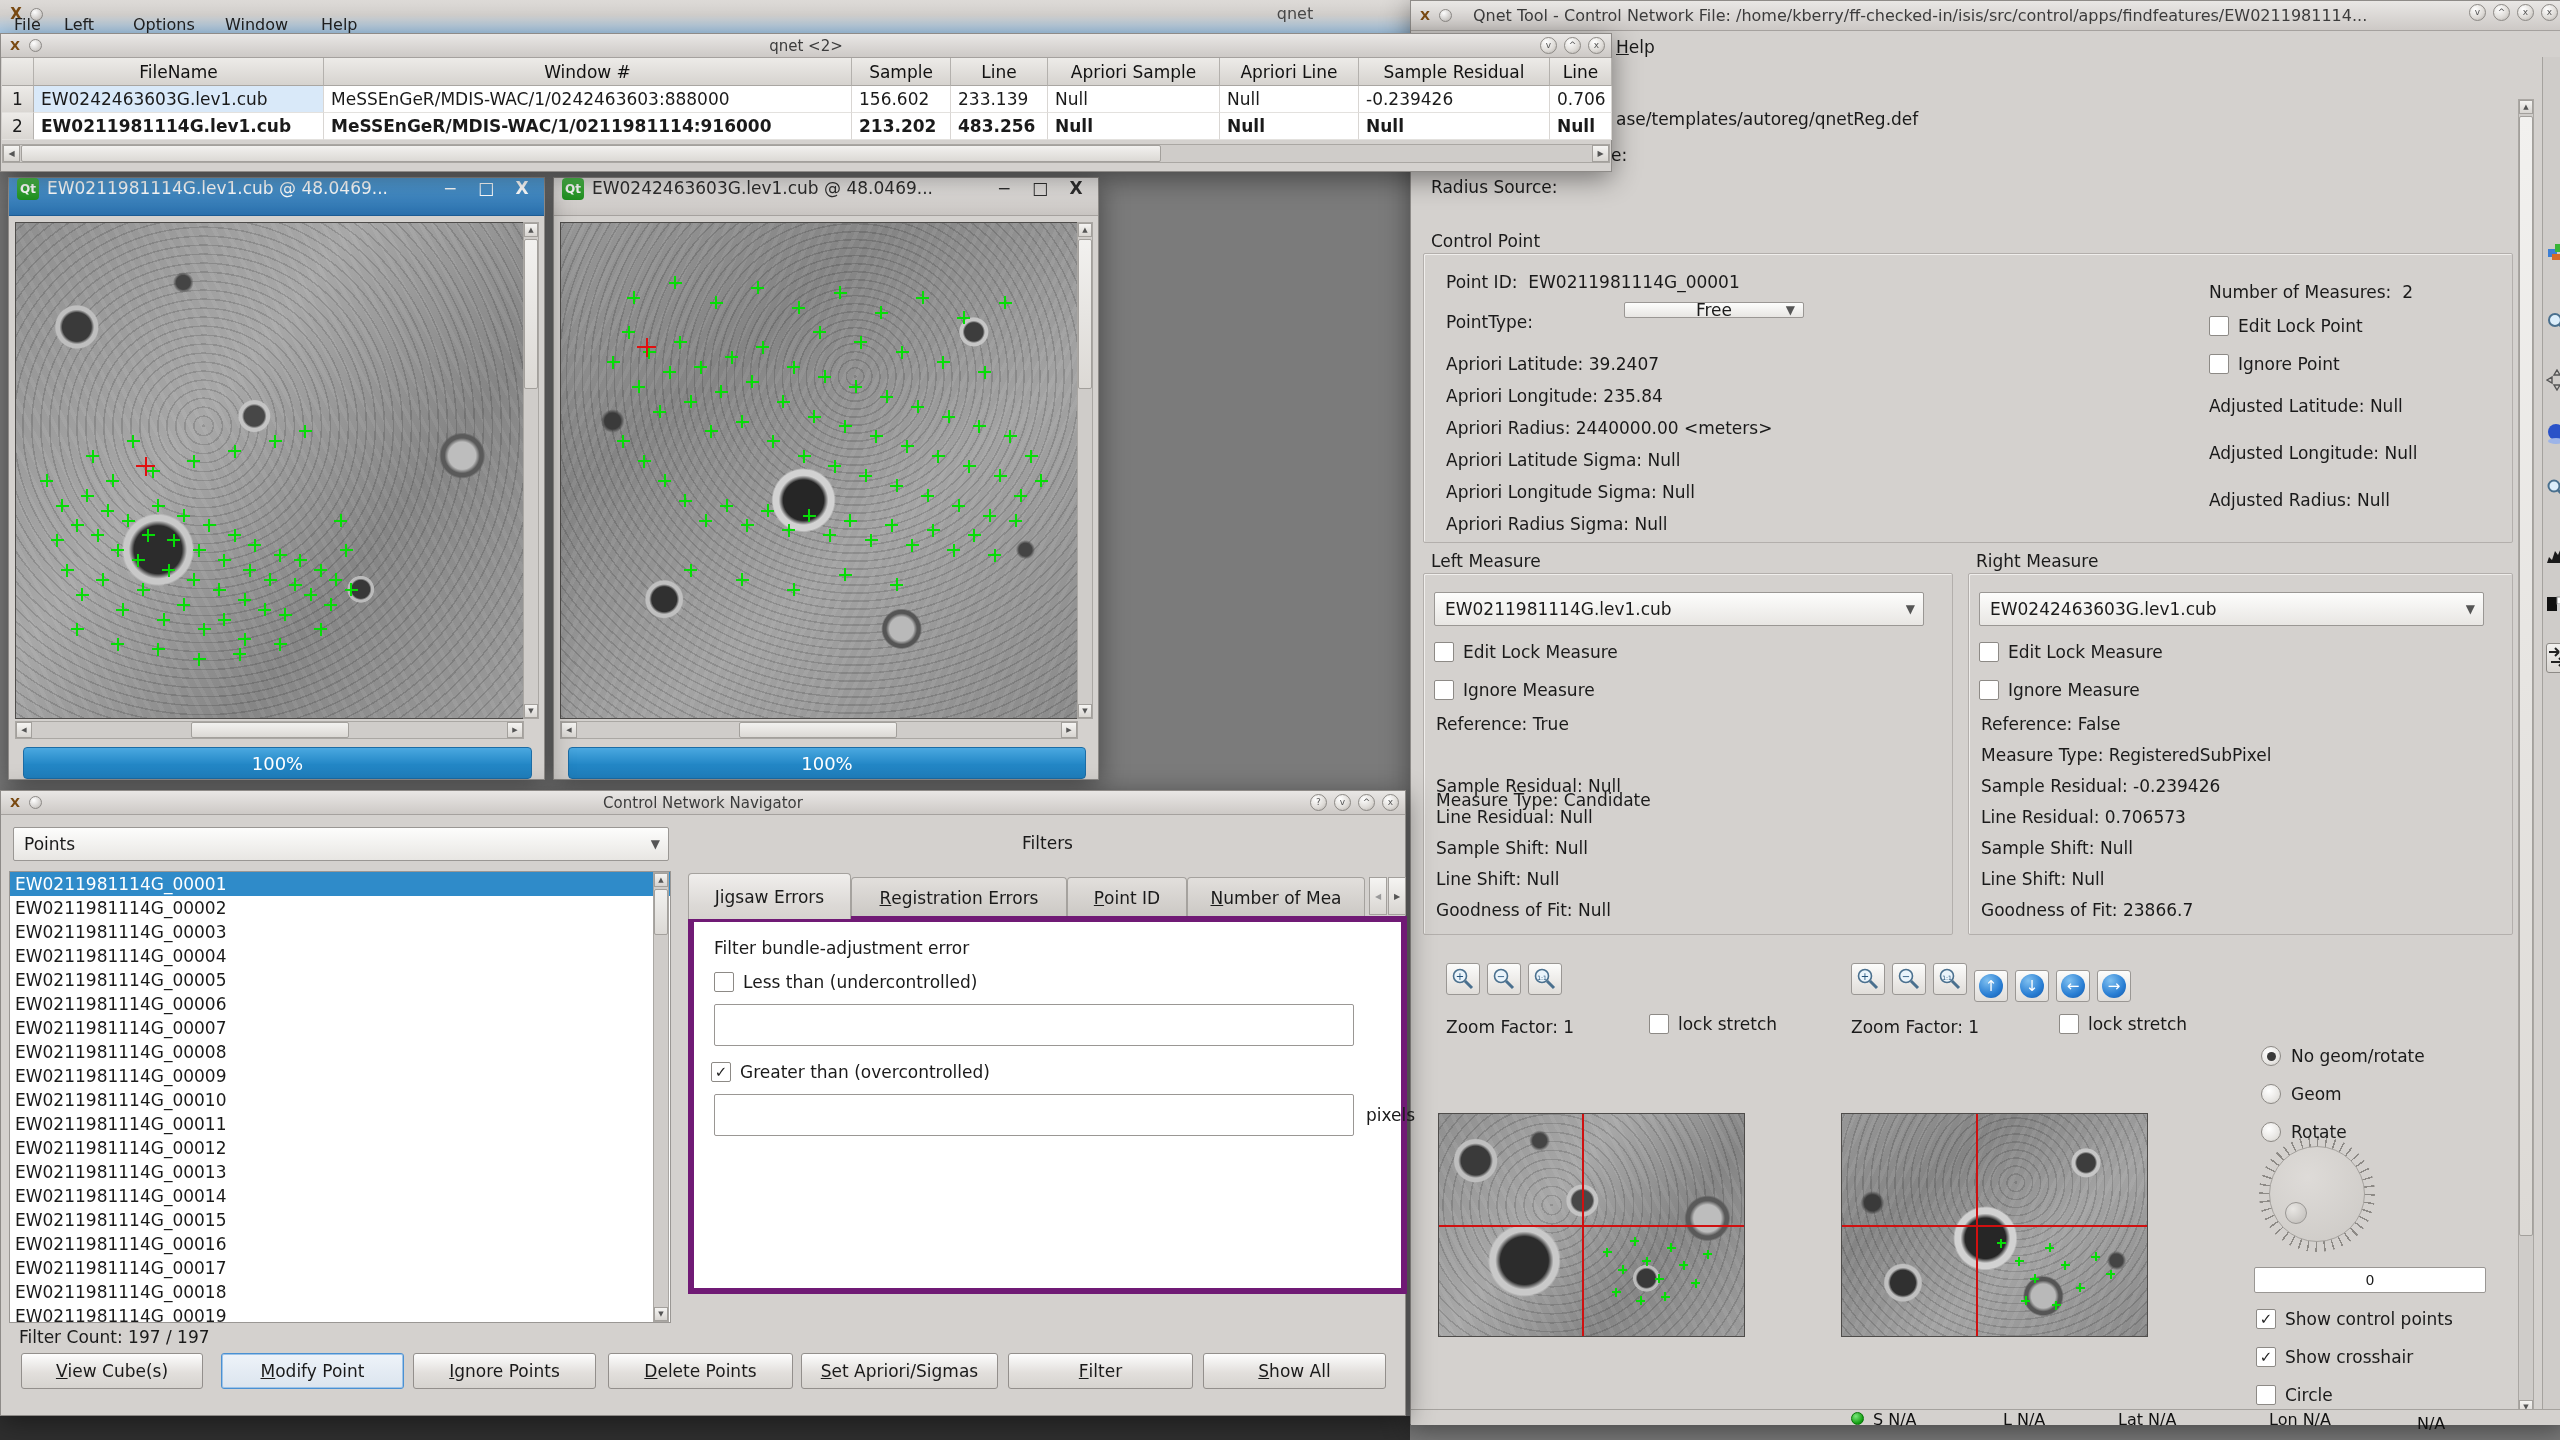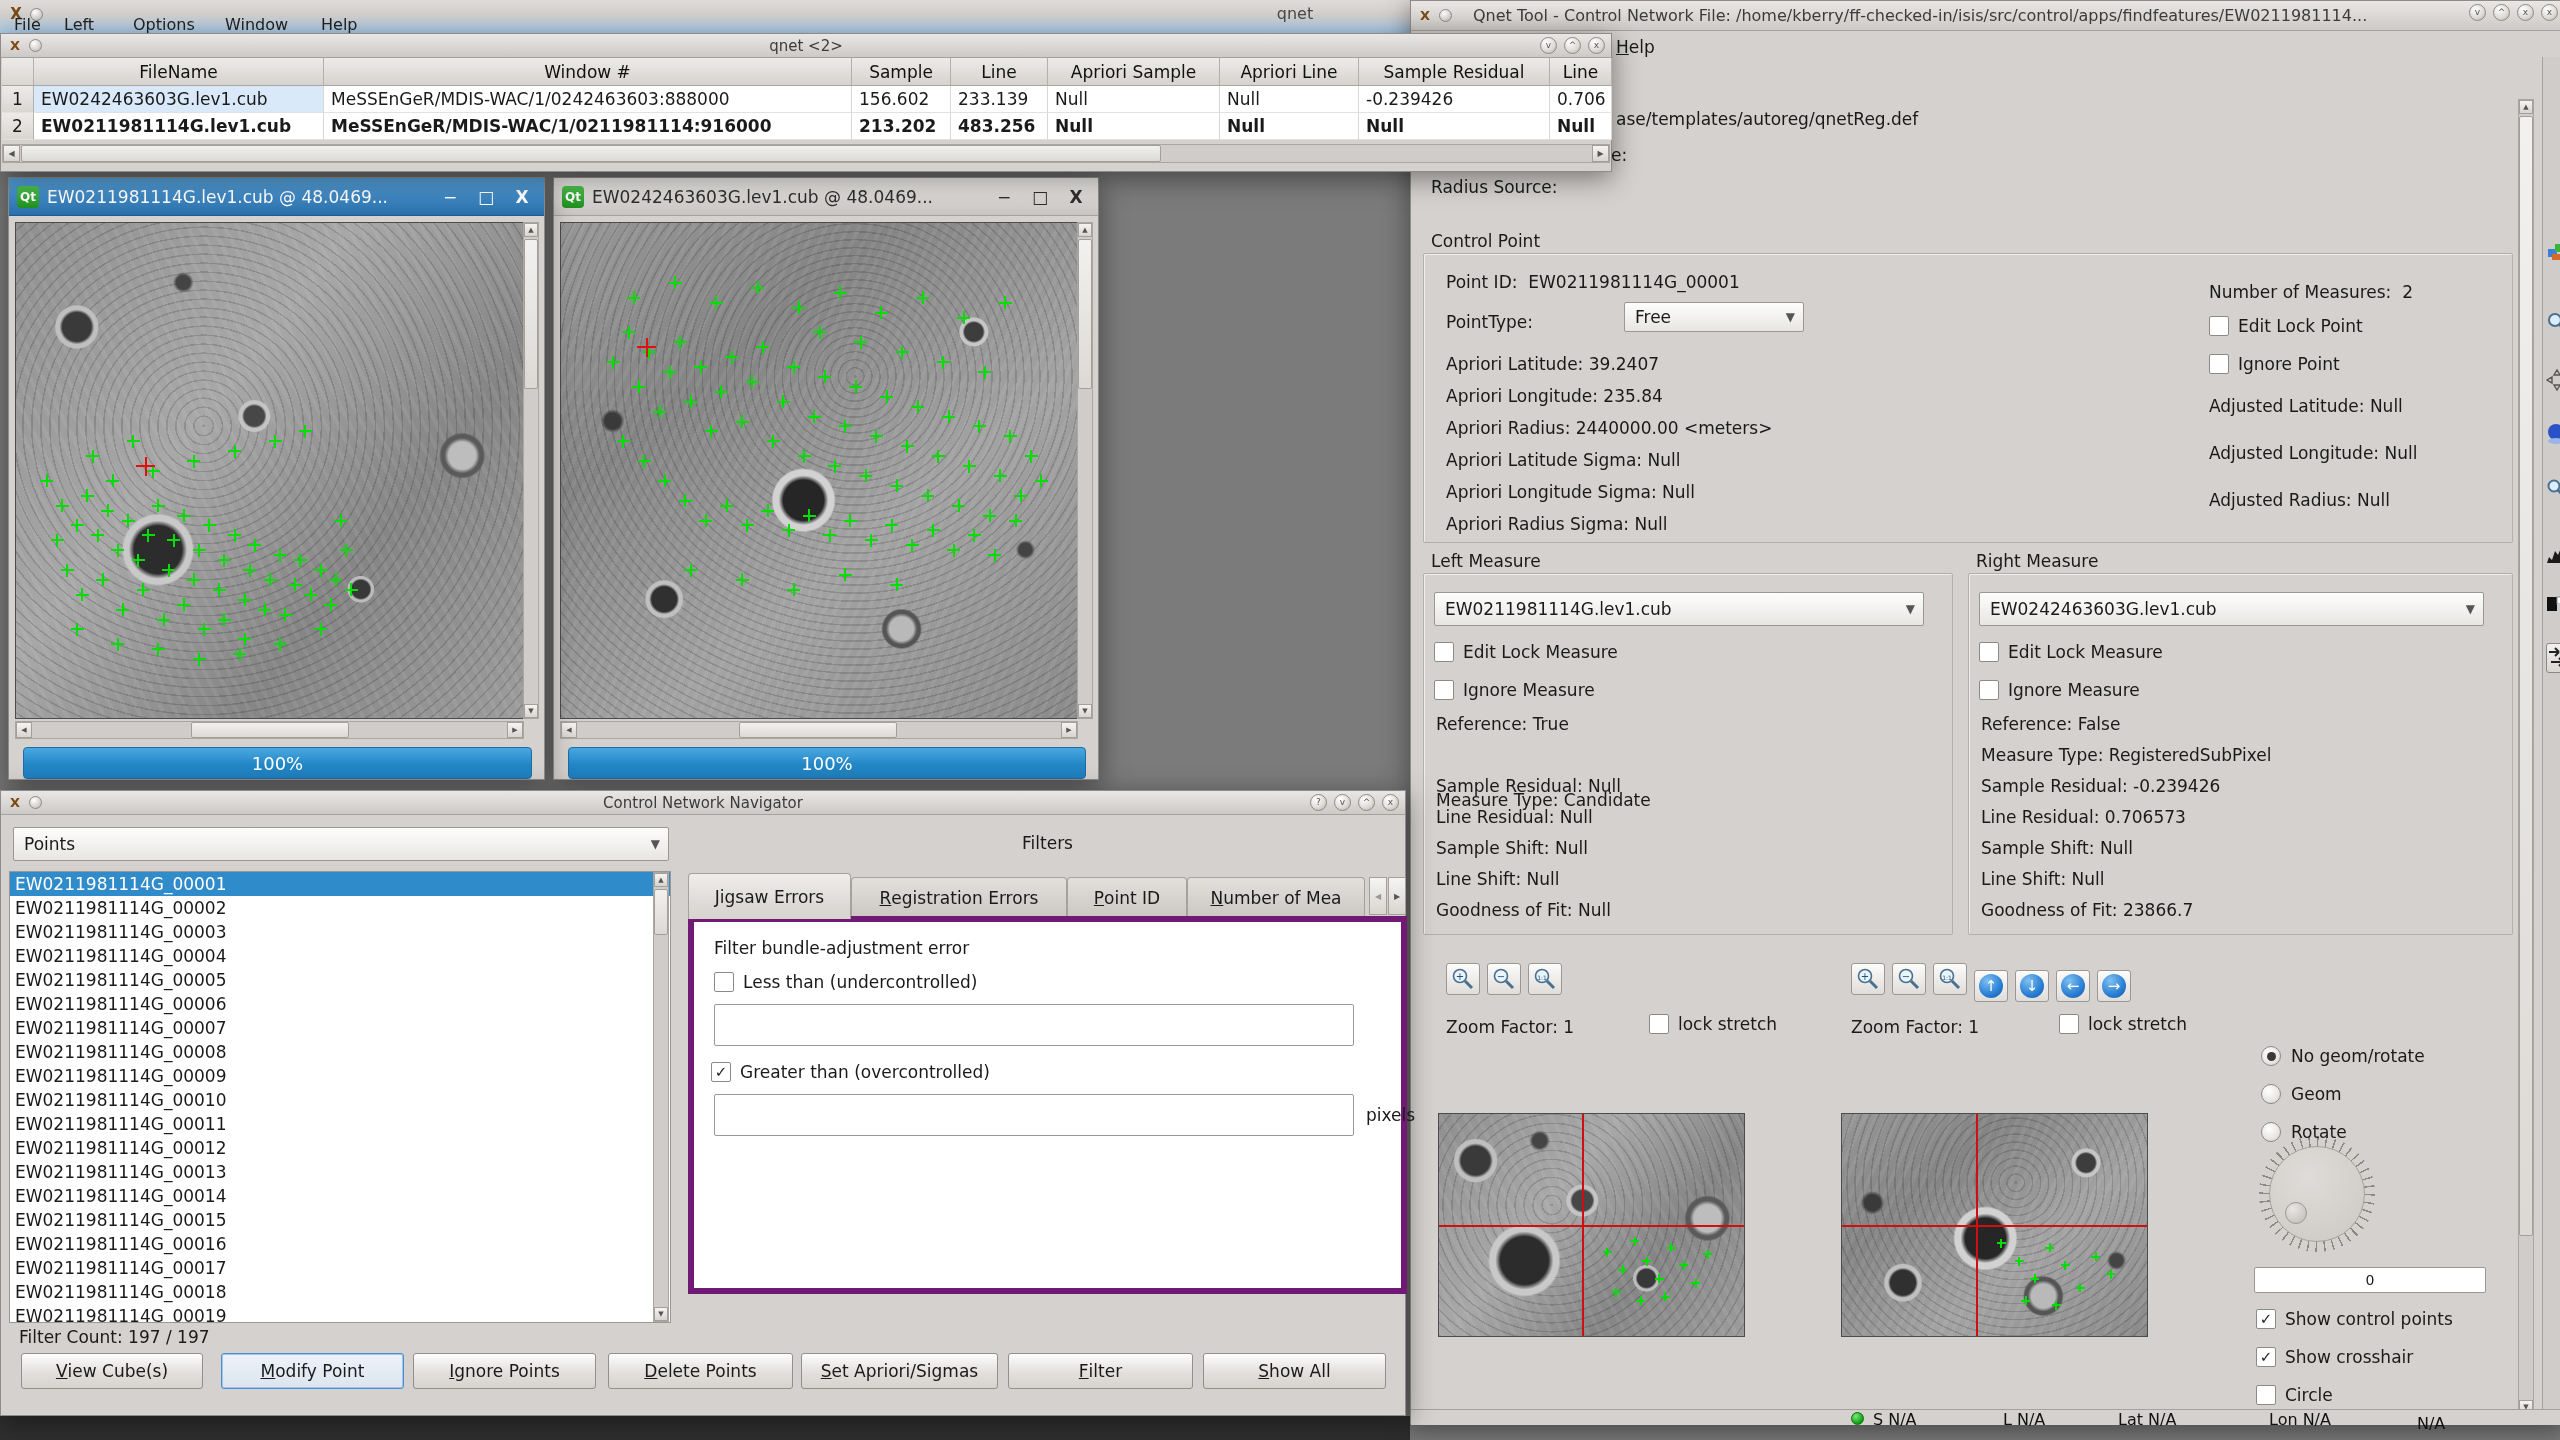--- a/index.html
+++ b/index.html
@@ -36,21 +36,21 @@
   .rownum { justify-content:center; padding:0; background:linear-gradient(#edebe8,#d9d6d2); border-right:1px solid #b4b1ad; }
   .selcell { background:#d9e9f9; }
   .boldrow { font-weight:bold; }
   .hscroll { position:absolute; height:19px; background:#cfccc9; border:1px solid #aaa7a3; }
   .vscroll { position:absolute; width:16px; background:#cfccc9; border:1px solid #aaa7a3; }
   .sbtn { position:absolute; background:linear-gradient(#f5f4f2,#d8d5d1); border:1px solid #a3a09c; color:#555;
           display:flex; align-items:center; justify-content:center; }
   .sthumb { position:absolute; background:linear-gradient(#f2f1ef,#dcd9d5); border:1px solid #a3a09c; border-radius:2px; }
 
   
-  .viewer .vtitle { height:38px; display:flex; align-items:center; gap:8px; padding:12px 8px; font-size:17px; }
+  .viewer .vtitle { height:38px; display:flex; gap:8px; padding:0 8px; font-size:17px; }
   .vtitle-active { background:linear-gradient(#55a0d9, #2a6fab); color:#fff; border-bottom:1px solid #1d5c94; }
   .vtitle-inactive { background:linear-gradient(#eceae8, #c8c4c1); color:#2e2e2e; border-bottom:1px solid #a5a19e; }
   .qticon { width:22px; height:22px; border-radius:4px; background:linear-gradient(#4fc24f,#1f8f1f); color:#fff;
             font-size:12px; font-weight:bold; display:flex; align-items:center; justify-content:center; }
   .vbtn { width:28px; text-align:center; font-size:17px; }
   .viewport { position:absolute; border:1px solid #4e4c4a; overflow:hidden; }
   .progress { position:absolute; height:32px; border:1px solid #1c6ca5; border-radius:4px;
               background:linear-gradient(#4aa8e0,#2387c6 55%,#1f7fbd); color:#fff; font-size:18px;
               display:flex; align-items:center; justify-content:center; }
 
@@ -494,21 +494,21 @@
   <div class="label" style="left:205px;top:108px;">ase/templates/autoreg/qnetReg.def</div>
   <div class="label" style="left:200px;top:144px;">e:</div>
   <div class="label" style="left:20px;top:176px;">Radius Source:</div>
 
   <div class="label" style="left:20px;top:230px;">Control Point</div>
   <div class="group" style="left:12px;top:252px;width:1090px;height:290px;">
     <div class="label" style="left:22px;top:18px;">
       <span>Point ID:</span>&nbsp;&nbsp;<span>EW0211981114G_00001</span>
     </div>
     <div class="label" style="left:22px;top:58px;">PointType:</div>
-    <div class="combo" style="left:200px;top:48px;width:180px;height:30px;">
+    <div class="combo" style="left:200px;top:48px;width:180px;height:16px;justify-content:center;">
       <span>Free</span>
       <span class="arrow">▼</span>
     </div>
     <div id="cp-left-rows">
         <div class="label" style="left: 22px; top: 100px;">Apriori Latitude:  39.2407</div>
         <div class="label" style="left: 22px; top: 132px;">Apriori Longitude:  235.84</div>
         <div class="label" style="left: 22px; top: 164px;">Apriori Radius:  2440000.00 &lt;meters&gt;</div>
         <div class="label" style="left: 22px; top: 196px;">Apriori Latitude Sigma:  Null</div>
         <div class="label" style="left: 22px; top: 228px;">Apriori Longitude Sigma:  Null</div>
         <div class="label" style="left: 22px; top: 260px;">Apriori Radius Sigma:  Null</div>

